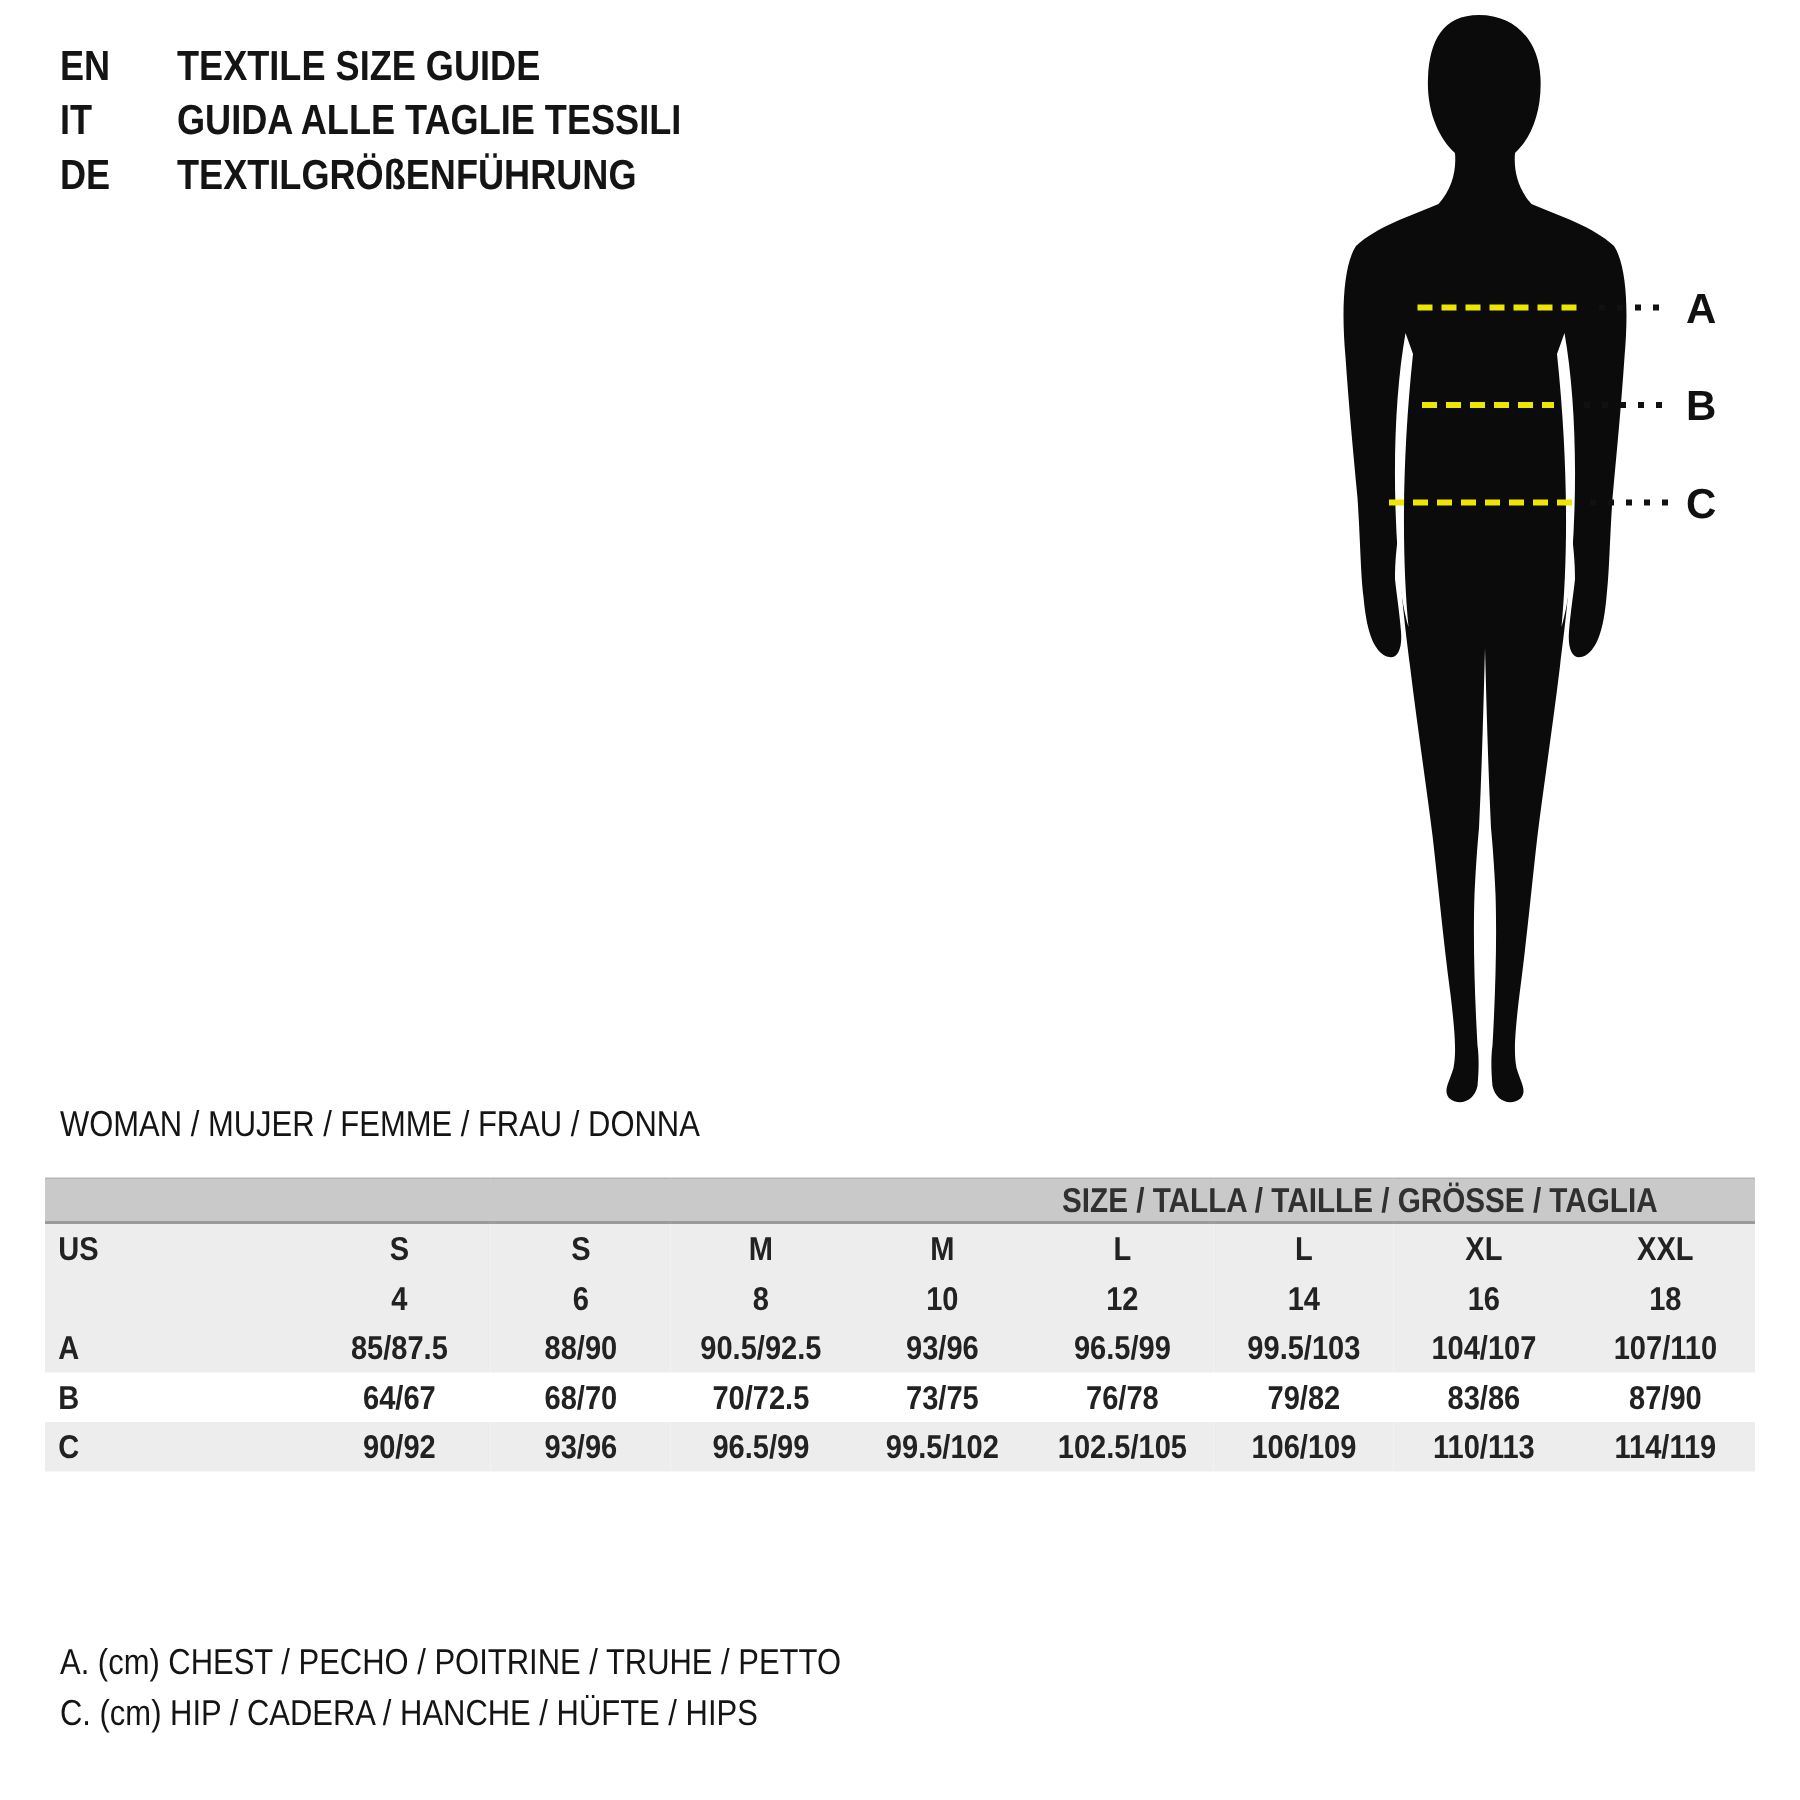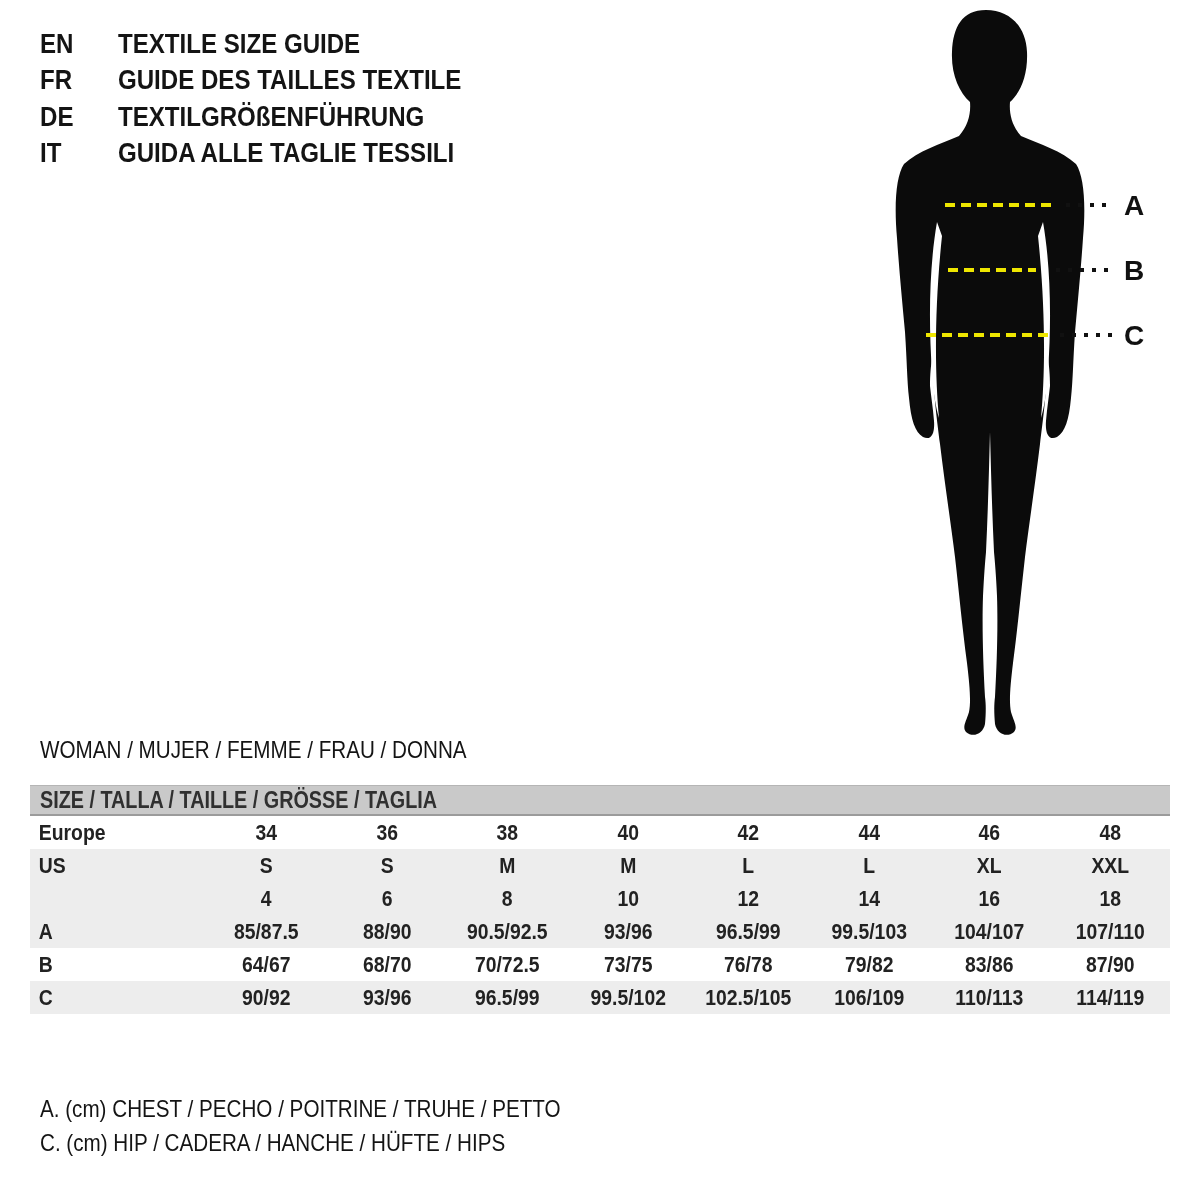--- a/index.html
+++ b/index.html
@@ -19,21 +19,21 @@
   
   .figure-wrap{left:860px;top:0;width:300px;height:740px;}
 
   
   .gender-heading{left:40px;top:736px;font-weight:normal;font-size:24px;color:#141414;}
 
   
   .size-table-wrap{left:30px;top:785px;width:1140px;}
   table.size-table{border-collapse:collapse;width:1140px;table-layout:fixed;}
   table.size-table th{
-    background:#c9c9c9;text-align:left;font-size:23px;font-weight:bold;color:#303030;
+    background:#c9c9c9;text-align:right;font-size:23px;font-weight:bold;color:#303030;
     height:28px;padding:0 0 0 10px;
     border-top:1px solid #b5b5b5;border-bottom:2px solid #9b9b9b;
   }
   table.size-table td{padding:0;vertical-align:top;color:#222222;font-size:22px;font-weight:bold;}
   table.size-table td > div{line-height:33px;text-align:center;transform:scaleX(0.88);transform-origin:50% 50%;}
   table.size-table td.rowlabel > div{text-align:left;padding-left:10px;transform-origin:0 50%;}
   table.size-table tr.shaded{background:#ededed;margin-top:46px;}
 
   
   .legend-block{left:40px;top:1092px;}
@@ -41,30 +41,26 @@
 </style>
 </head>
 <body>
 
 <div class="abs lang-block">
   <div class="lang-row">
     <span class="lang-code cx">EN</span>
     <span class="cx">TEXTILE SIZE GUIDE</span>
   </div>
   <div class="lang-row">
-    <span class="lang-code cx">FR</span>
-    <span class="cx">GUIDE DES TAILLES TEXTILE</span>
+    <span class="lang-code cx">IT</span>
+    <span class="cx">GUIDA ALLE TAGLIE TESSILI</span>
   </div>
   <div class="lang-row">
     <span class="lang-code cx">DE</span>
     <span class="cx">TEXTILGRÖßENFÜHRUNG</span>
-  </div>
-  <div class="lang-row">
-    <span class="lang-code cx">IT</span>
-    <span class="cx">GUIDA ALLE TAGLIE TESSILI</span>
   </div>
 </div>
 
 <div class="abs figure-wrap">
   <svg width="300" height="740" viewBox="0 0 300 740" xmlns="http://www.w3.org/2000/svg">
     <path fill="#0b0b0b" d="
       M 126,10
       C 150,10 166,27 167,52
       C 168,74 161,92 150,102
       C 149,114 152,126 161,136
@@ -142,49 +138,20 @@
         <col>
     </colgroup>
     <thead>
       <tr>
         <th colspan="9">
           <span class="cx">SIZE / TALLA / TAILLE / GRÖSSE / TAGLIA</span>
         </th>
       </tr>
     </thead>
     <tbody>
-        <tr>
-          <td class="rowlabel">
-            <div class="cxcell">Europe</div>
-          </td>
-          <td>
-            <div>34</div>
-          </td>
-          <td>
-            <div>36</div>
-          </td>
-          <td>
-            <div>38</div>
-          </td>
-          <td>
-            <div>40</div>
-          </td>
-          <td>
-            <div>42</div>
-          </td>
-          <td>
-            <div>44</div>
-          </td>
-          <td>
-            <div>46</div>
-          </td>
-          <td>
-            <div>48</div>
-          </td>
-        </tr>
         <tr class="shaded">
           <td class="rowlabel">
             <div class="cxcell">US</div>
           </td>
           <td>
             <div>S</div>
             <div>4</div>
           </td>
           <td>
             <div>S</div>

